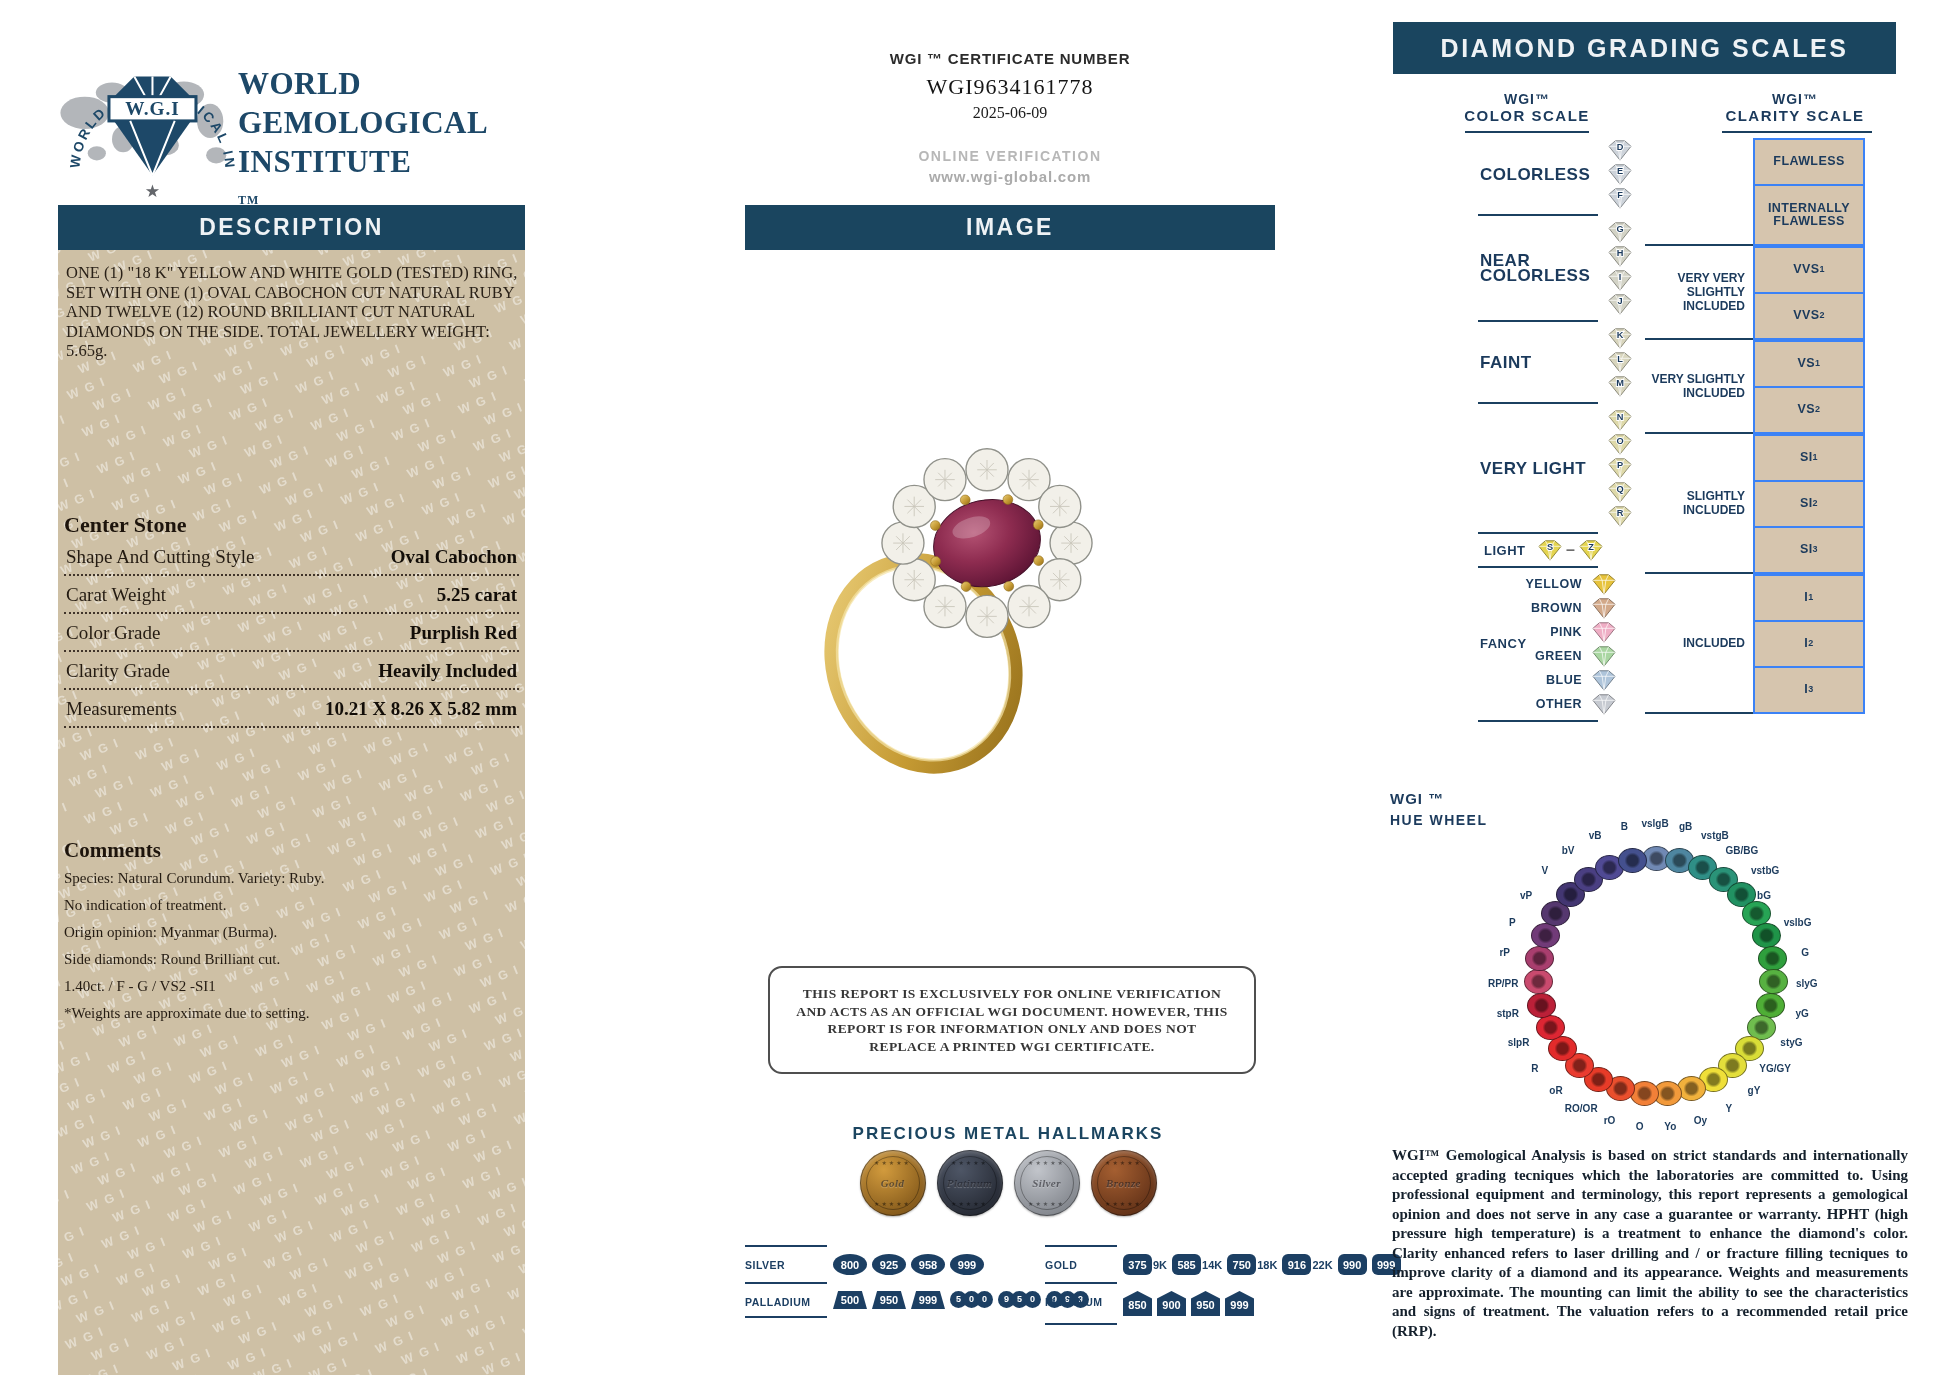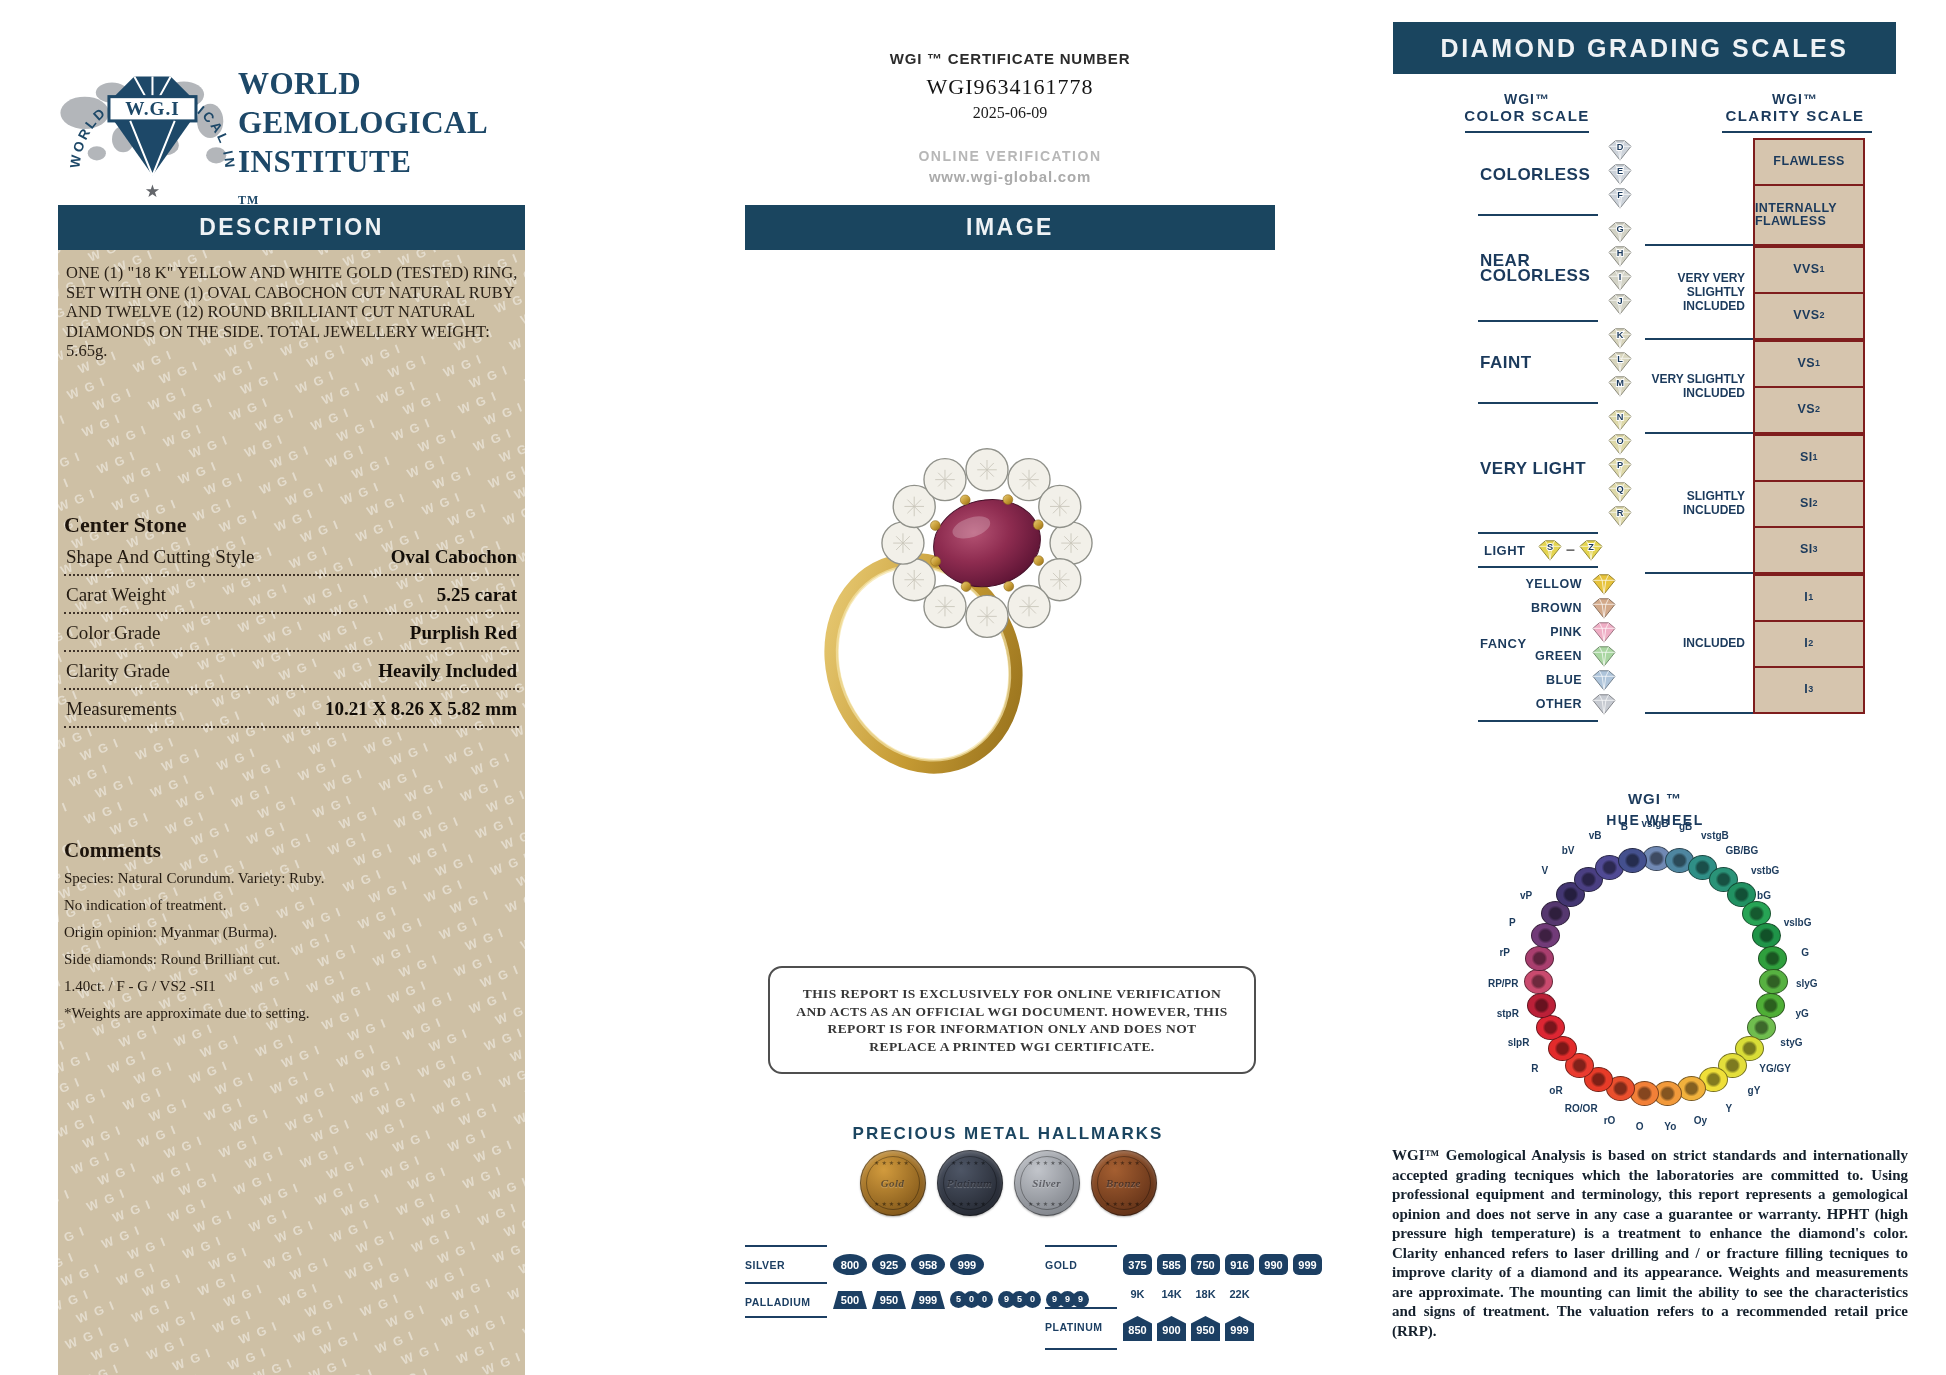--- a/index.html
+++ b/index.html
@@ -69,21 +69,21 @@
   .hm-badge{display:inline-flex;align-items:center;justify-content:center;background:#1c3f63;color:#fff;
       font-weight:bold;font-size:11px;flex:none;}
   .hm-oval{width:34px;height:21px;border-radius:50%;}
   .hm-trap{width:34px;height:18px;clip-path:polygon(15% 0,85% 0,100% 100%,0 100%);}
   .hm-rrect{width:29px;height:21px;border-radius:6px;}
   .hm-house{width:29px;height:25px;clip-path:polygon(50% 0,100% 30%,100% 100%,0 100%,0 30%);padding-top:2px;box-sizing:border-box;}
   .hm-tri{display:inline-flex;flex:none;}
   .hm-tri span{width:17px;height:17px;border-radius:50%;background:#1c3f63;color:#fff;
       font-weight:bold;font-size:9px;line-height:17px;text-align:center;margin-left:-4px;}
   .hm-tri span:first-child{margin-left:0;}
-  .hm-wrap{display:inline-flex;flex-direction:column;align-items:center;gap:13px;flex:none;justify-content:space-between;}
+  .hm-wrap{display:inline-flex;flex-direction:row;align-items:center;gap:1px;flex:none;justify-content:space-between;}
   .hm-sub{font-weight:bold;font-size:11px;color:#1c3f63;}
 
   
   .scale-title{position:absolute;text-align:center;font-weight:bold;color:#1b3a5c;}
   .scale-title .t1{font-size:14px;letter-spacing:1px;}
   .scale-title .t2{font-size:15px;letter-spacing:1.5px;}
   .title-rule{position:absolute;border-top:2.5px solid #1b4060;}
   .csg{display:flex;align-items:center;}
   .csg-label{width:112px;font-weight:bold;font-size:17px;letter-spacing:.5px;color:#1b3a5c;line-height:15px;padding-left:2px;box-sizing:border-box;}
   .csg-gems{width:60px;display:flex;flex-direction:column;align-items:center;}
@@ -94,27 +94,27 @@
   #cs-fancy{position:relative;}
   .fancy-row{display:flex;align-items:center;height:24px;}
   .fancy-name{width:112px;text-align:right;padding-right:8px;box-sizing:border-box;
       font-weight:bold;font-size:12.5px;letter-spacing:.5px;color:#1b3a5c;}
   #fancy-label{position:absolute;left:2px;font-weight:bold;font-size:13px;letter-spacing:.5px;color:#1b3a5c;}
   .clg{display:flex;}
   .clg-label{width:108px;display:flex;align-items:center;justify-content:flex-end;text-align:right;
       font-weight:bold;font-size:12px;line-height:14px;color:#1b3a5c;padding-right:8px;box-sizing:border-box;
       border-bottom:2.5px solid #1b4060;}
   .clg-cells{display:flex;flex-direction:column;width:112px;}
-  .clar-cell{box-sizing:border-box;border:2px solid #7f1d1d;background:#d6c5ae;margin-top:-2px;
-      display:flex;align-items:center;justify-content:center;text-align:left;
+  .clar-cell{box-sizing:border-box;border:2px solid #3b82f6;background:#d6c5ae;margin-top:-2px;
+      display:flex;align-items:center;justify-content:center;text-align:center;
       font-weight:bold;font-size:12.5px;letter-spacing:.4px;line-height:13.5px;color:#1b3a5c;}
   .clar-cell:first-child{margin-top:0;}
   .clar-cell sub{font-size:9px;}
   #hue-wheel{left:1390px;top:786px;width:530px;height:392px;}
-  .hw-title{position:absolute;left:0;width:530px;text-align:center;font-weight:bold;color:#1b3a5c;}
+  .hw-title{position:absolute;left:0;width:530px;text-align:left;font-weight:bold;color:#1b3a5c;}
   .hw-gem{position:absolute;width:27px;height:23px;border-radius:50%;}
   .hw-label{position:absolute;transform:translate(-50%,-50%);font-weight:bold;font-size:10px;color:#1b3a5c;white-space:nowrap;}
   #footer-text{left:1392px;top:1146px;width:516px;font-family:"Liberation Serif",serif;
       font-weight:bold;font-size:15px;line-height:19.5px;text-align:justify;color:#14202c;}
 </style>
 </head>
 <body>
 
 <div class="page">
 

